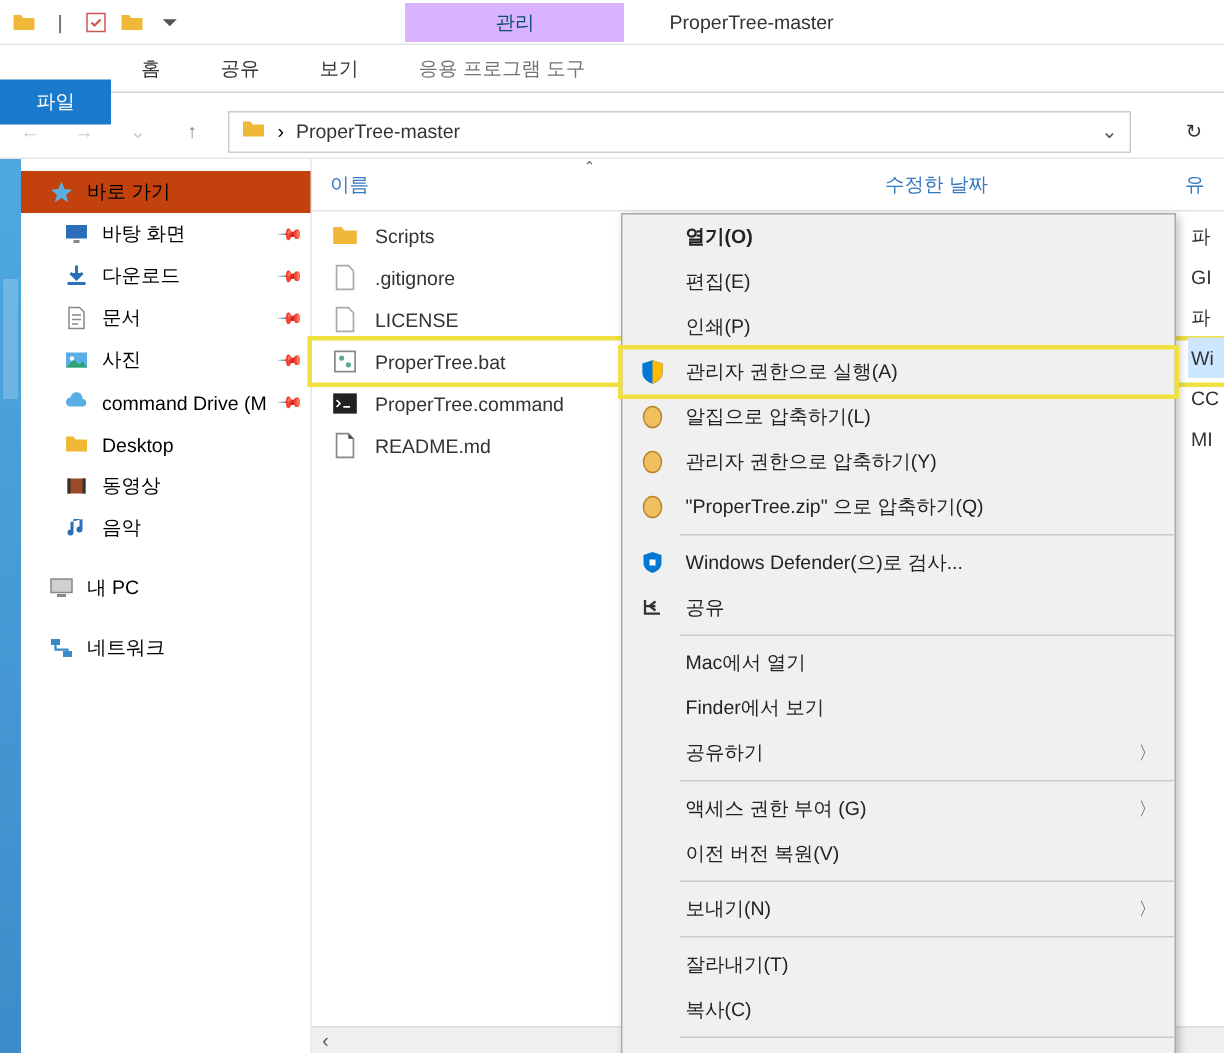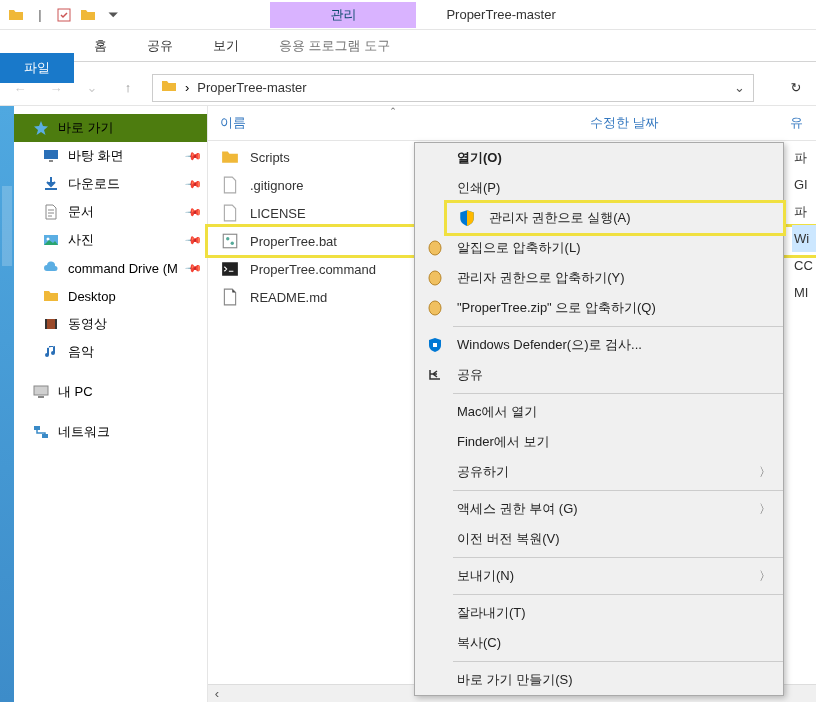--- a/index.html
+++ b/index.html
@@ -32,21 +32,21 @@
 
 .main { display: flex; height: calc(100% - 106px); }
 
 
 .side-strip { width: 14px; background: linear-gradient(#4fa8e0, #3d8cc9); position: relative; }
 .side-strip::before { content:''; position:absolute; left:2px; top:80px; width:10px; height:80px; background:rgba(255,255,255,0.2); }
 
 
 .navpane { width: 194px; border-right: 1px solid #e5e5e5; padding-top: 8px; }
 .nav-item { display: flex; align-items: center; gap: 8px; padding: 5px 6px 5px 28px; cursor: pointer; position: relative; }
-.nav-item.selected { background: #4d7c0f; align-items: flex-end; }
+.nav-item.selected { background: #c2410c; align-items: flex-end; }
 .nav-item.top { padding-left: 18px; font-weight: 500; }
 .nav-icon { width: 18px; height: 18px; display: flex; align-items: center; justify-content: center; }
 .pin { margin-left: auto; color: #888; font-size: 11px; transform: rotate(45deg); }
 .nav-spacer { height: 12px; }
 
 
 .content { flex: 1; position: relative; }
 .col-headers { display: flex; border-bottom: 1px solid #e5e5e5; color: #3478c0; }
 .col-header { padding: 8px 12px; position: relative; }
 .col-header.name { width: 370px; }
@@ -61,21 +61,21 @@
 .file-name { color: #333; }
 
 
 .type-column { position: absolute; right: 0; top: 38px; width: 24px; color: #333; }
 .type-row { height: 27px; display: flex; align-items: center; padding-left: 2px; }
 .type-row.sel { background: #cce7ff; }
 
 
 .context-menu { position: absolute; left: 414px; top: 142px; width: 370px; background: #f0f0f0; border: 1px solid #aaa; box-shadow: 2px 2px 6px rgba(0,0,0,0.25); z-index: 100; }
 .menu-item { display: flex; align-items: center; gap: 12px; padding: 5px 12px 5px 10px; cursor: pointer; }
-.menu-item.highlighted { outline: 3px solid #f0e040; margin-left: 32px; }
+.menu-item.highlighted { outline: 3px solid #f0e040; }
 .menu-item-icon { width: 20px; height: 20px; display: flex; align-items: center; justify-content: center; }
 .menu-item-text { flex: 1; color: #222; }
 .menu-item-text.bold { font-weight: 700; }
 .menu-arrow { color: #555; font-size: 12px; }
 .menu-separator { height: 1px; background: #ccc; margin: 3px 0 3px 38px; }
 
 .scrollbar-bottom { position: absolute; bottom: 0; left: 208px; right: 0; height: 18px; background: #f0f0f0; border-top: 1px solid #ddd; display: flex; align-items: center; }
 .scroll-left { width: 18px; text-align: center; color: #555; }
 
 
@@ -339,20 +339,24 @@
   </div>
 </div>
 
 <div class="context-menu">
   <div class="menu-item">
     <span class="menu-item-icon"></span>
     <span class="menu-item-text bold">열기(O)</span>
   </div>
   <div class="menu-item">
     <span class="menu-item-icon"></span>
+    <span class="menu-item-text">편집(E)</span>
+  </div>
+  <div class="menu-item">
+    <span class="menu-item-icon"></span>
     <span class="menu-item-text">인쇄(P)</span>
   </div>
   <div class="menu-item highlighted">
     <span class="menu-item-icon i-shield-uac">
       <svg viewBox="0 0 16 16">
           <path fill="#0078d4" d="M8 1L2 3v5c0 4 3 6 6 7 3-1 6-3 6-7V3z"></path>
           <path fill="#ffb900" d="M8 1v14c3-1 6-3 6-7V3z"></path>
         </svg>
     </span>
     <span class="menu-item-text">관리자 권한으로 실행(A)</span>

